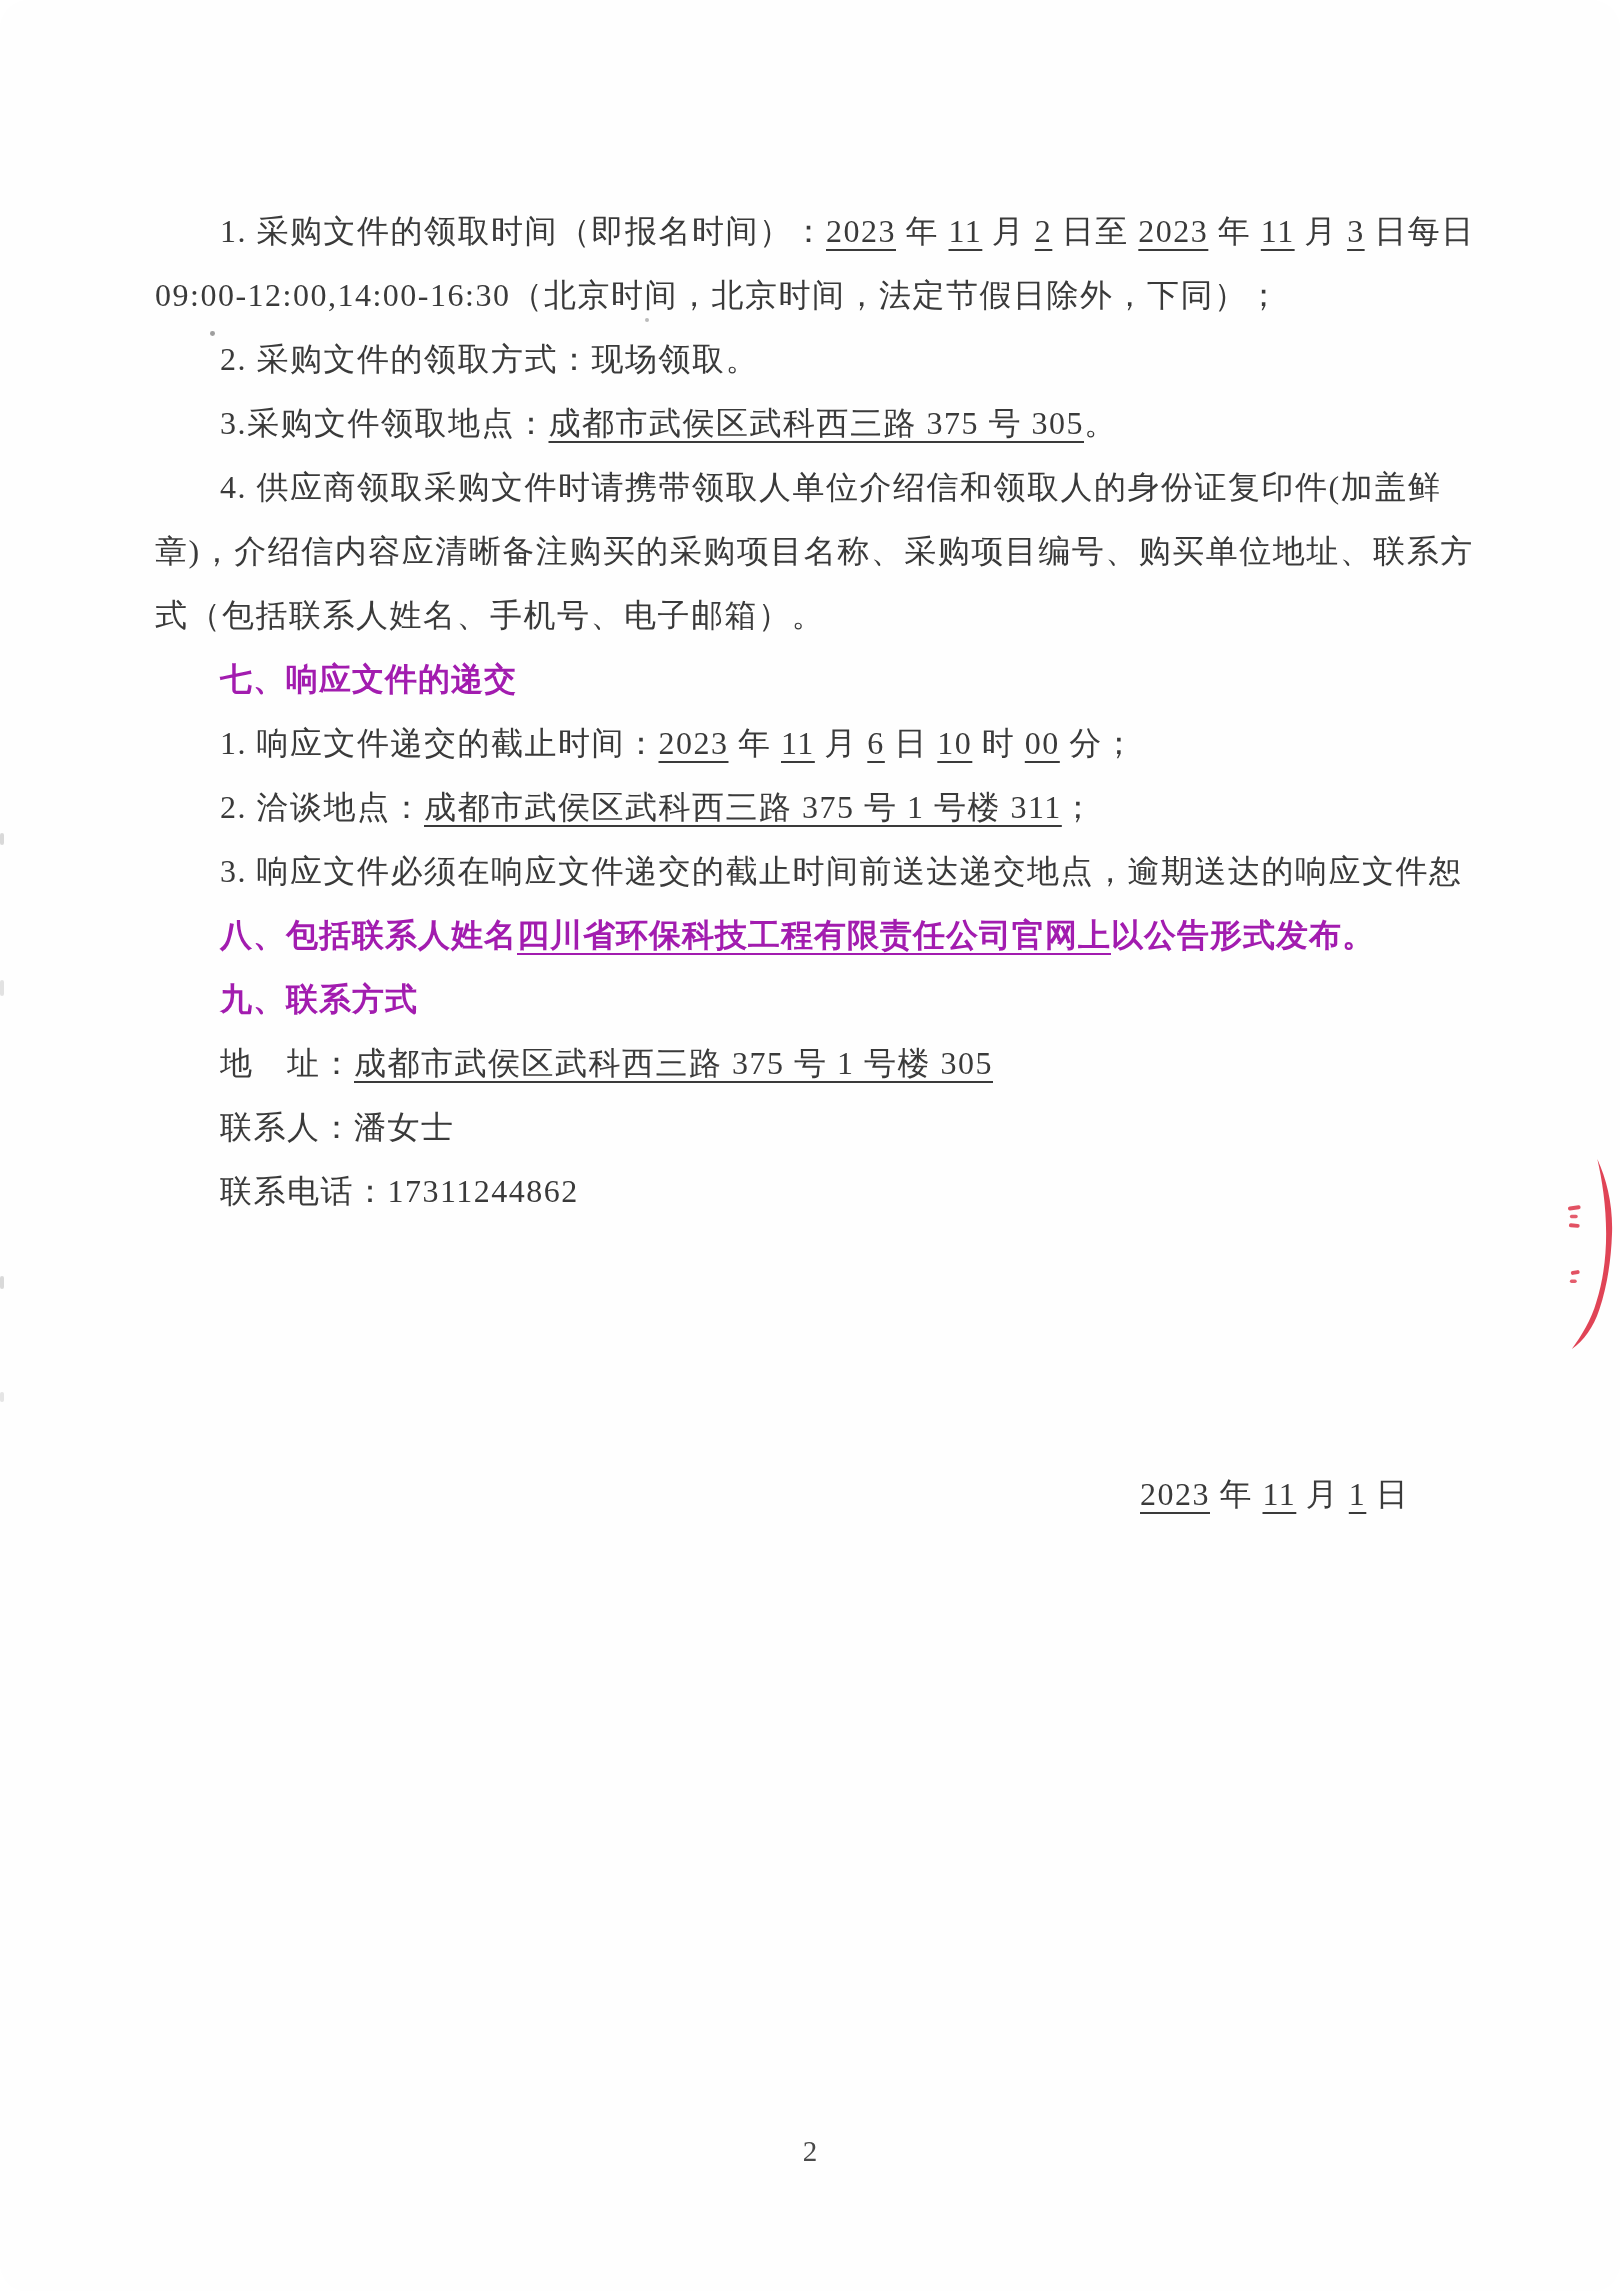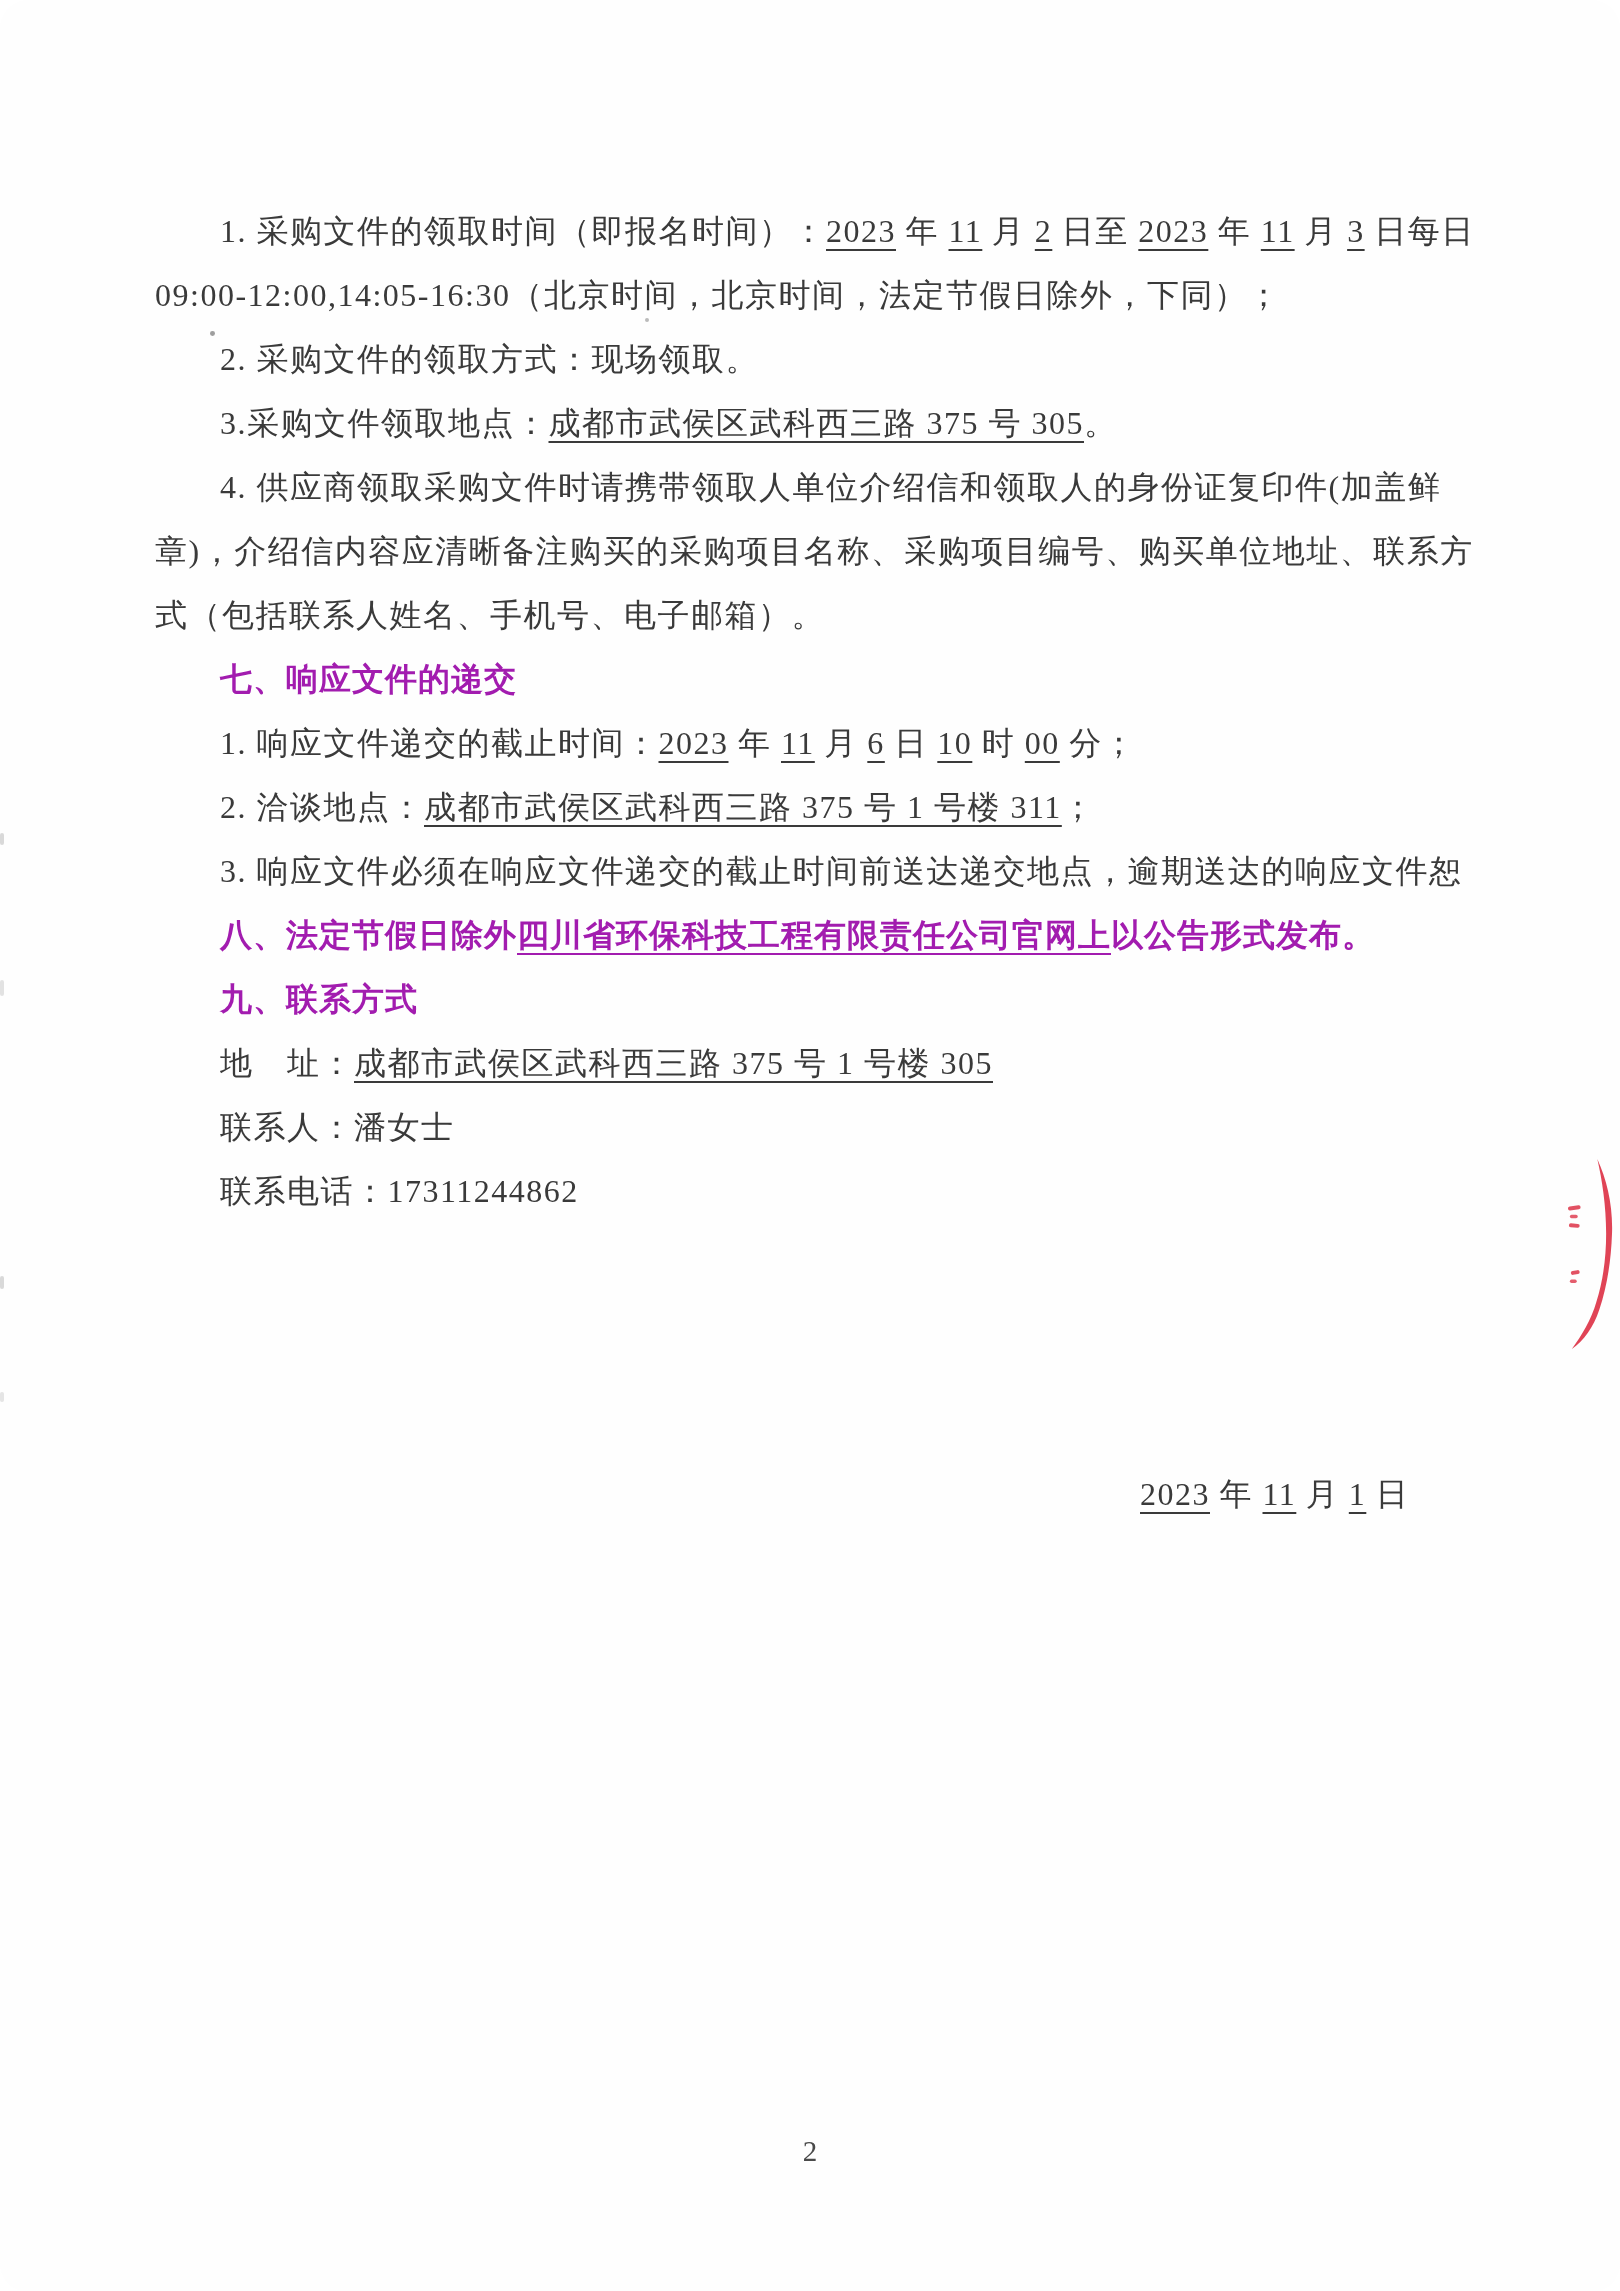--- a/index.html
+++ b/index.html
@@ -47,31 +47,31 @@
   .smudge.s3{top:1276px;height:12.7px;}
   .smudge.s4{top:1392px;height:9.8px;opacity:.55;}
 </style>
 </head>
 <body>
 
 <div class="page">
 
   <div class="content">
       <div class="line indent"><span>1. 采购文件的领取时间（即报名时间）：</span><span class="u">2023</span><span> 年 </span><span class="u">11</span><span> 月 </span><span class="u">2</span><span> 日至 </span><span class="u">2023</span><span> 年 </span><span class="u">11</span><span> 月 </span><span class="u">3</span><span> 日每日</span></div>
-      <div class="line"><span>09:00-12:00,14:05-16:30（北京时间，北京时间，法定节假日除外，下同）；</span></div>
+      <div class="line"><span>09:00-12:00,14:00-16:30（北京时间，北京时间，法定节假日除外，下同）；</span></div>
       <div class="line indent"><span>2. 采购文件的领取方式：现场领取。</span></div>
       <div class="line indent"><span>3.采购文件领取地点：</span><span class="u">成都市武侯区武科西三路 375 号 305</span><span>。</span></div>
       <div class="line indent"><span>4. 供应商领取采购文件时请携带领取人单位介绍信和领取人的身份证复印件(加盖鲜</span></div>
       <div class="line"><span>章)，介绍信内容应清晰备注购买的采购项目名称、采购项目编号、购买单位地址、联系方</span></div>
       <div class="line"><span>式（包括联系人姓名、手机号、电子邮箱）。</span></div>
       <div class="line indent bold"><span>七、响应文件的递交</span></div>
       <div class="line indent"><span>1. 响应文件递交的截止时间：</span><span class="u">2023</span><span> 年 </span><span class="u">11</span><span> 月 </span><span class="u">6</span><span> 日 </span><span class="u">10</span><span> 时 </span><span class="u">00</span><span> 分；</span></div>
       <div class="line indent"><span>2. 洽谈地点：</span><span class="u">成都市武侯区武科西三路 375 号 1 号楼 311</span><span>；</span></div>
       <div class="line indent"><span>3. 响应文件必须在响应文件递交的截止时间前送达递交地点，逾期送达的响应文件恕</span></div>
-      <div class="line indent bold"><span>八、法定节假日除外</span><span class="u">四川省环保科技工程有限责任公司官网上</span><span>以公告形式发布。</span></div>
+      <div class="line indent bold"><span>八、包括联系人姓名</span><span class="u">四川省环保科技工程有限责任公司官网上</span><span>以公告形式发布。</span></div>
       <div class="line indent bold"><span>九、联系方式</span></div>
       <div class="line indent"><span>地　址：</span><span class="u">成都市武侯区武科西三路 375 号 1 号楼 305</span></div>
       <div class="line indent"><span>联系人：潘女士</span></div>
       <div class="line indent"><span>联系电话：17311244862</span></div>
     </div>
 
   <div class="date-line">
       <div class="line"><span class="u">2023</span><span> 年 </span><span class="u">11</span><span> 月 </span><span class="u">1</span><span> 日</span></div>
     </div>
 

